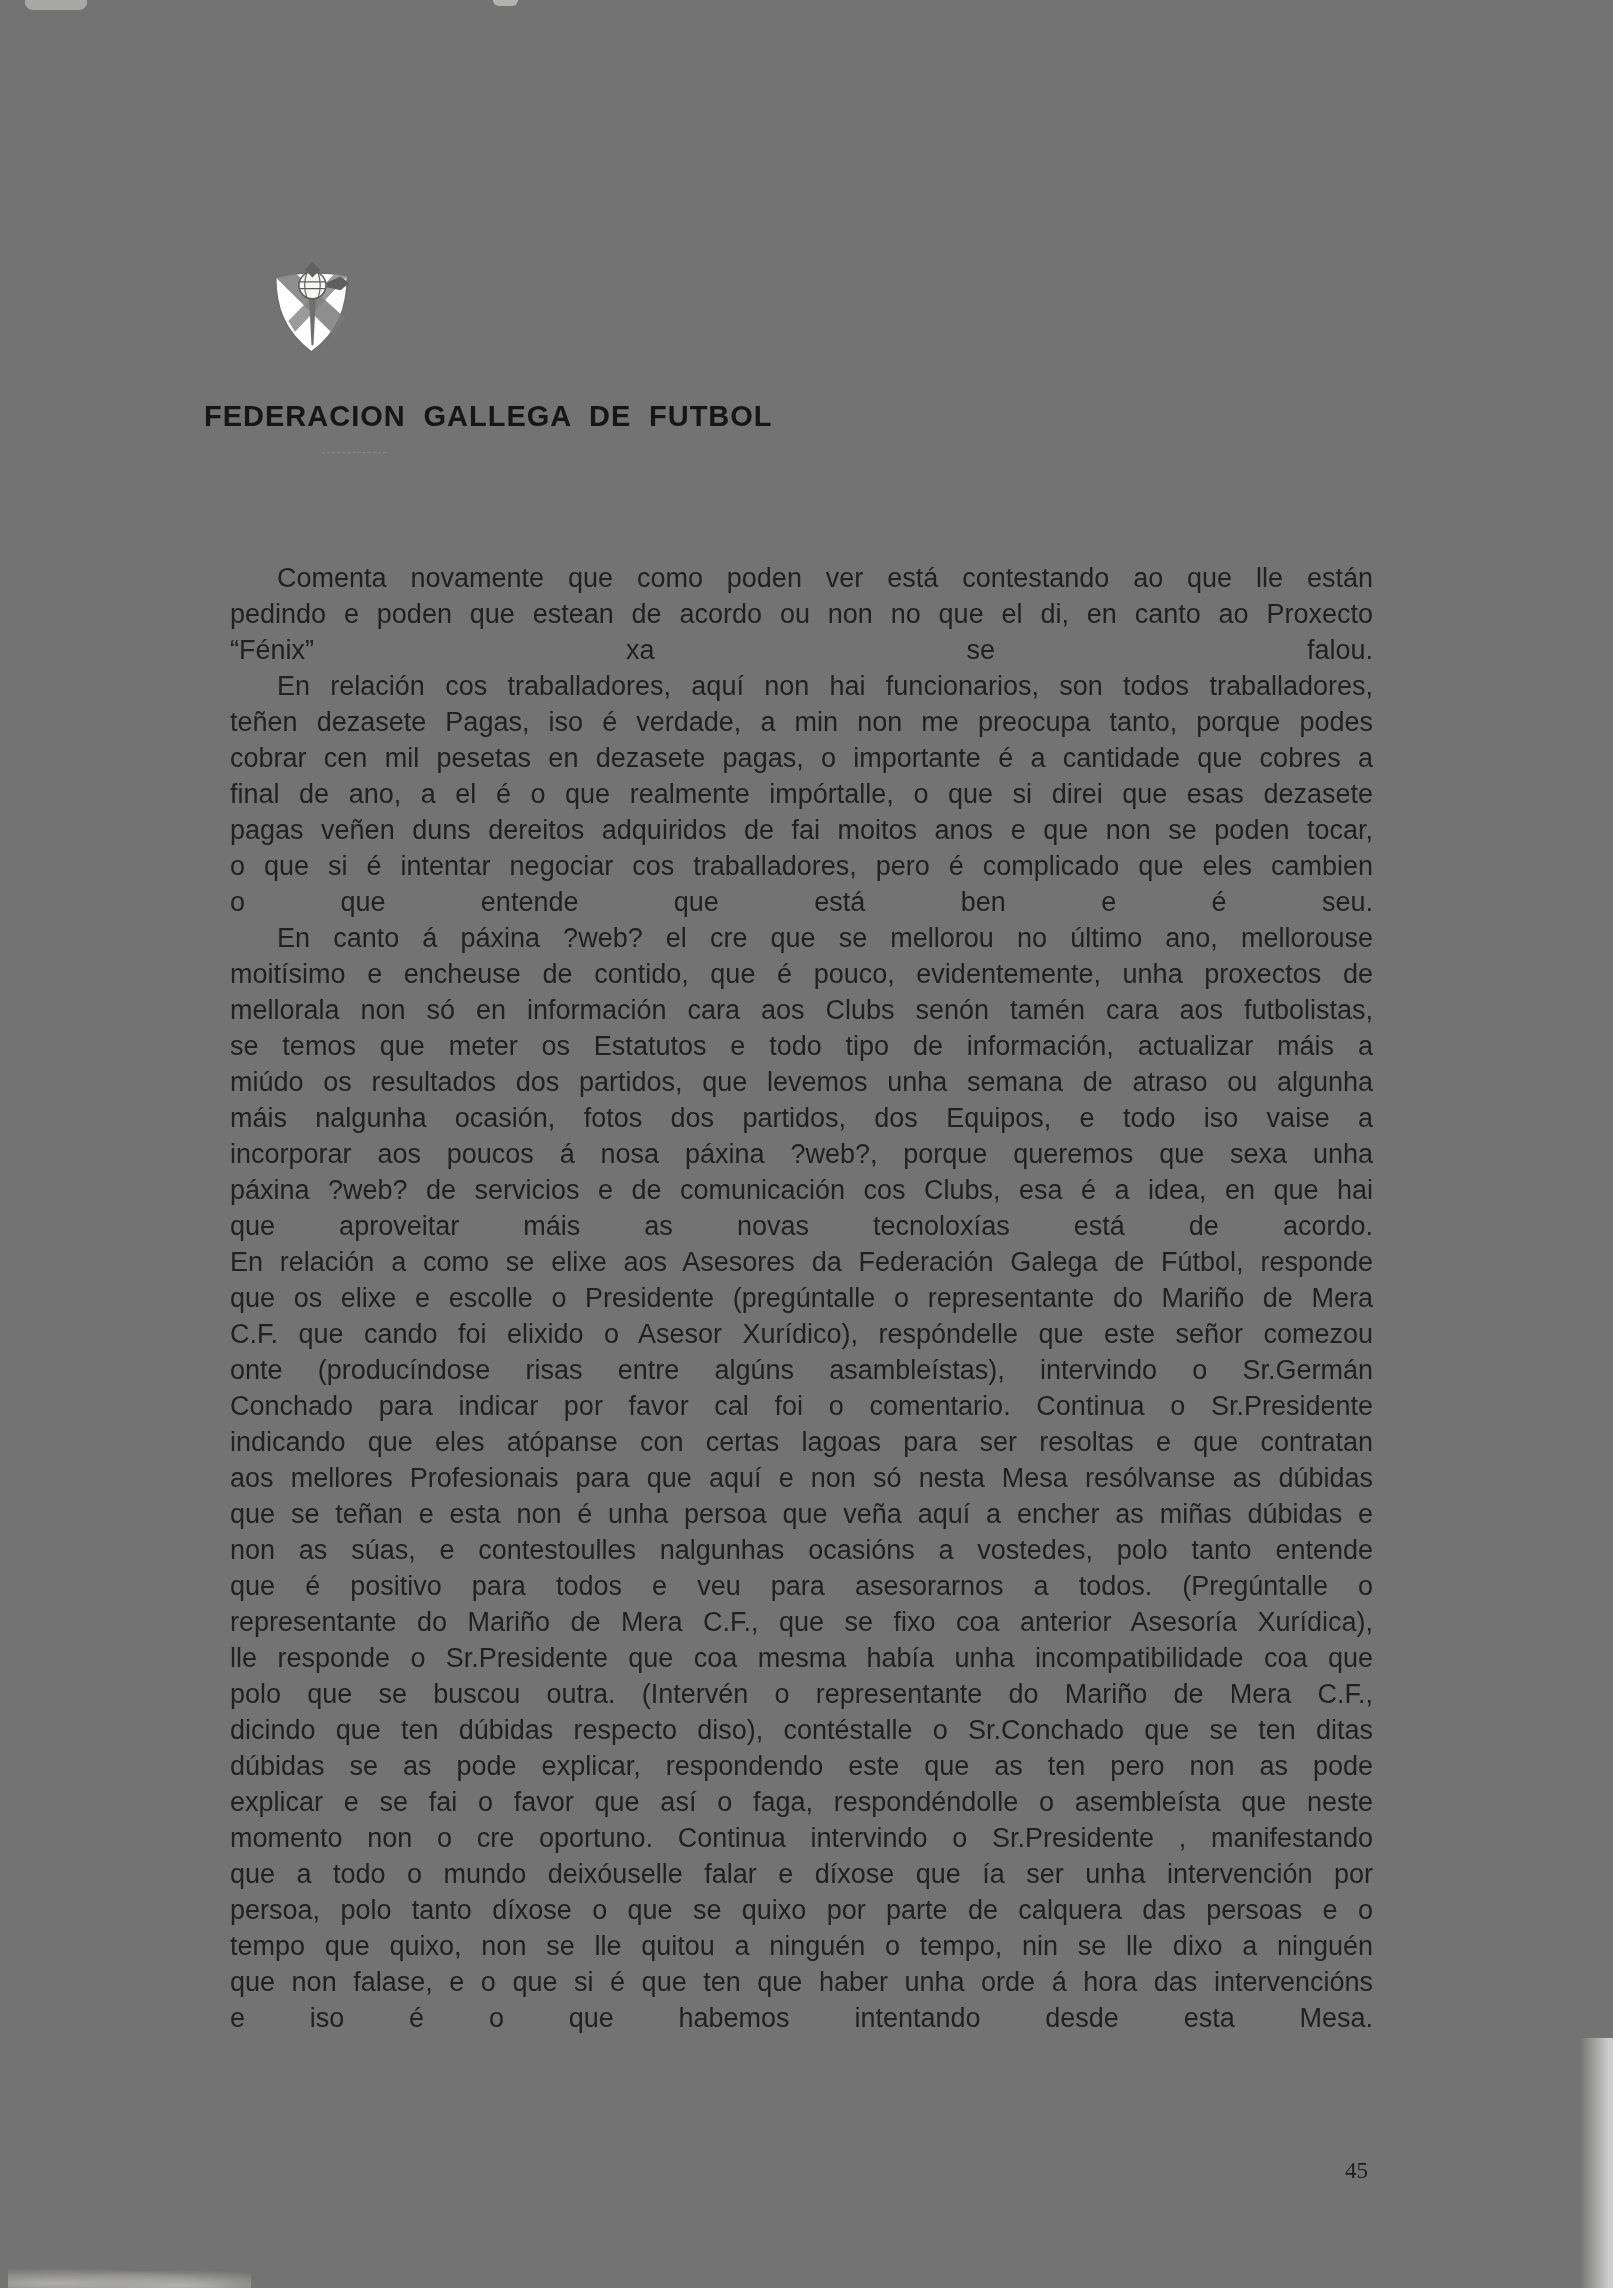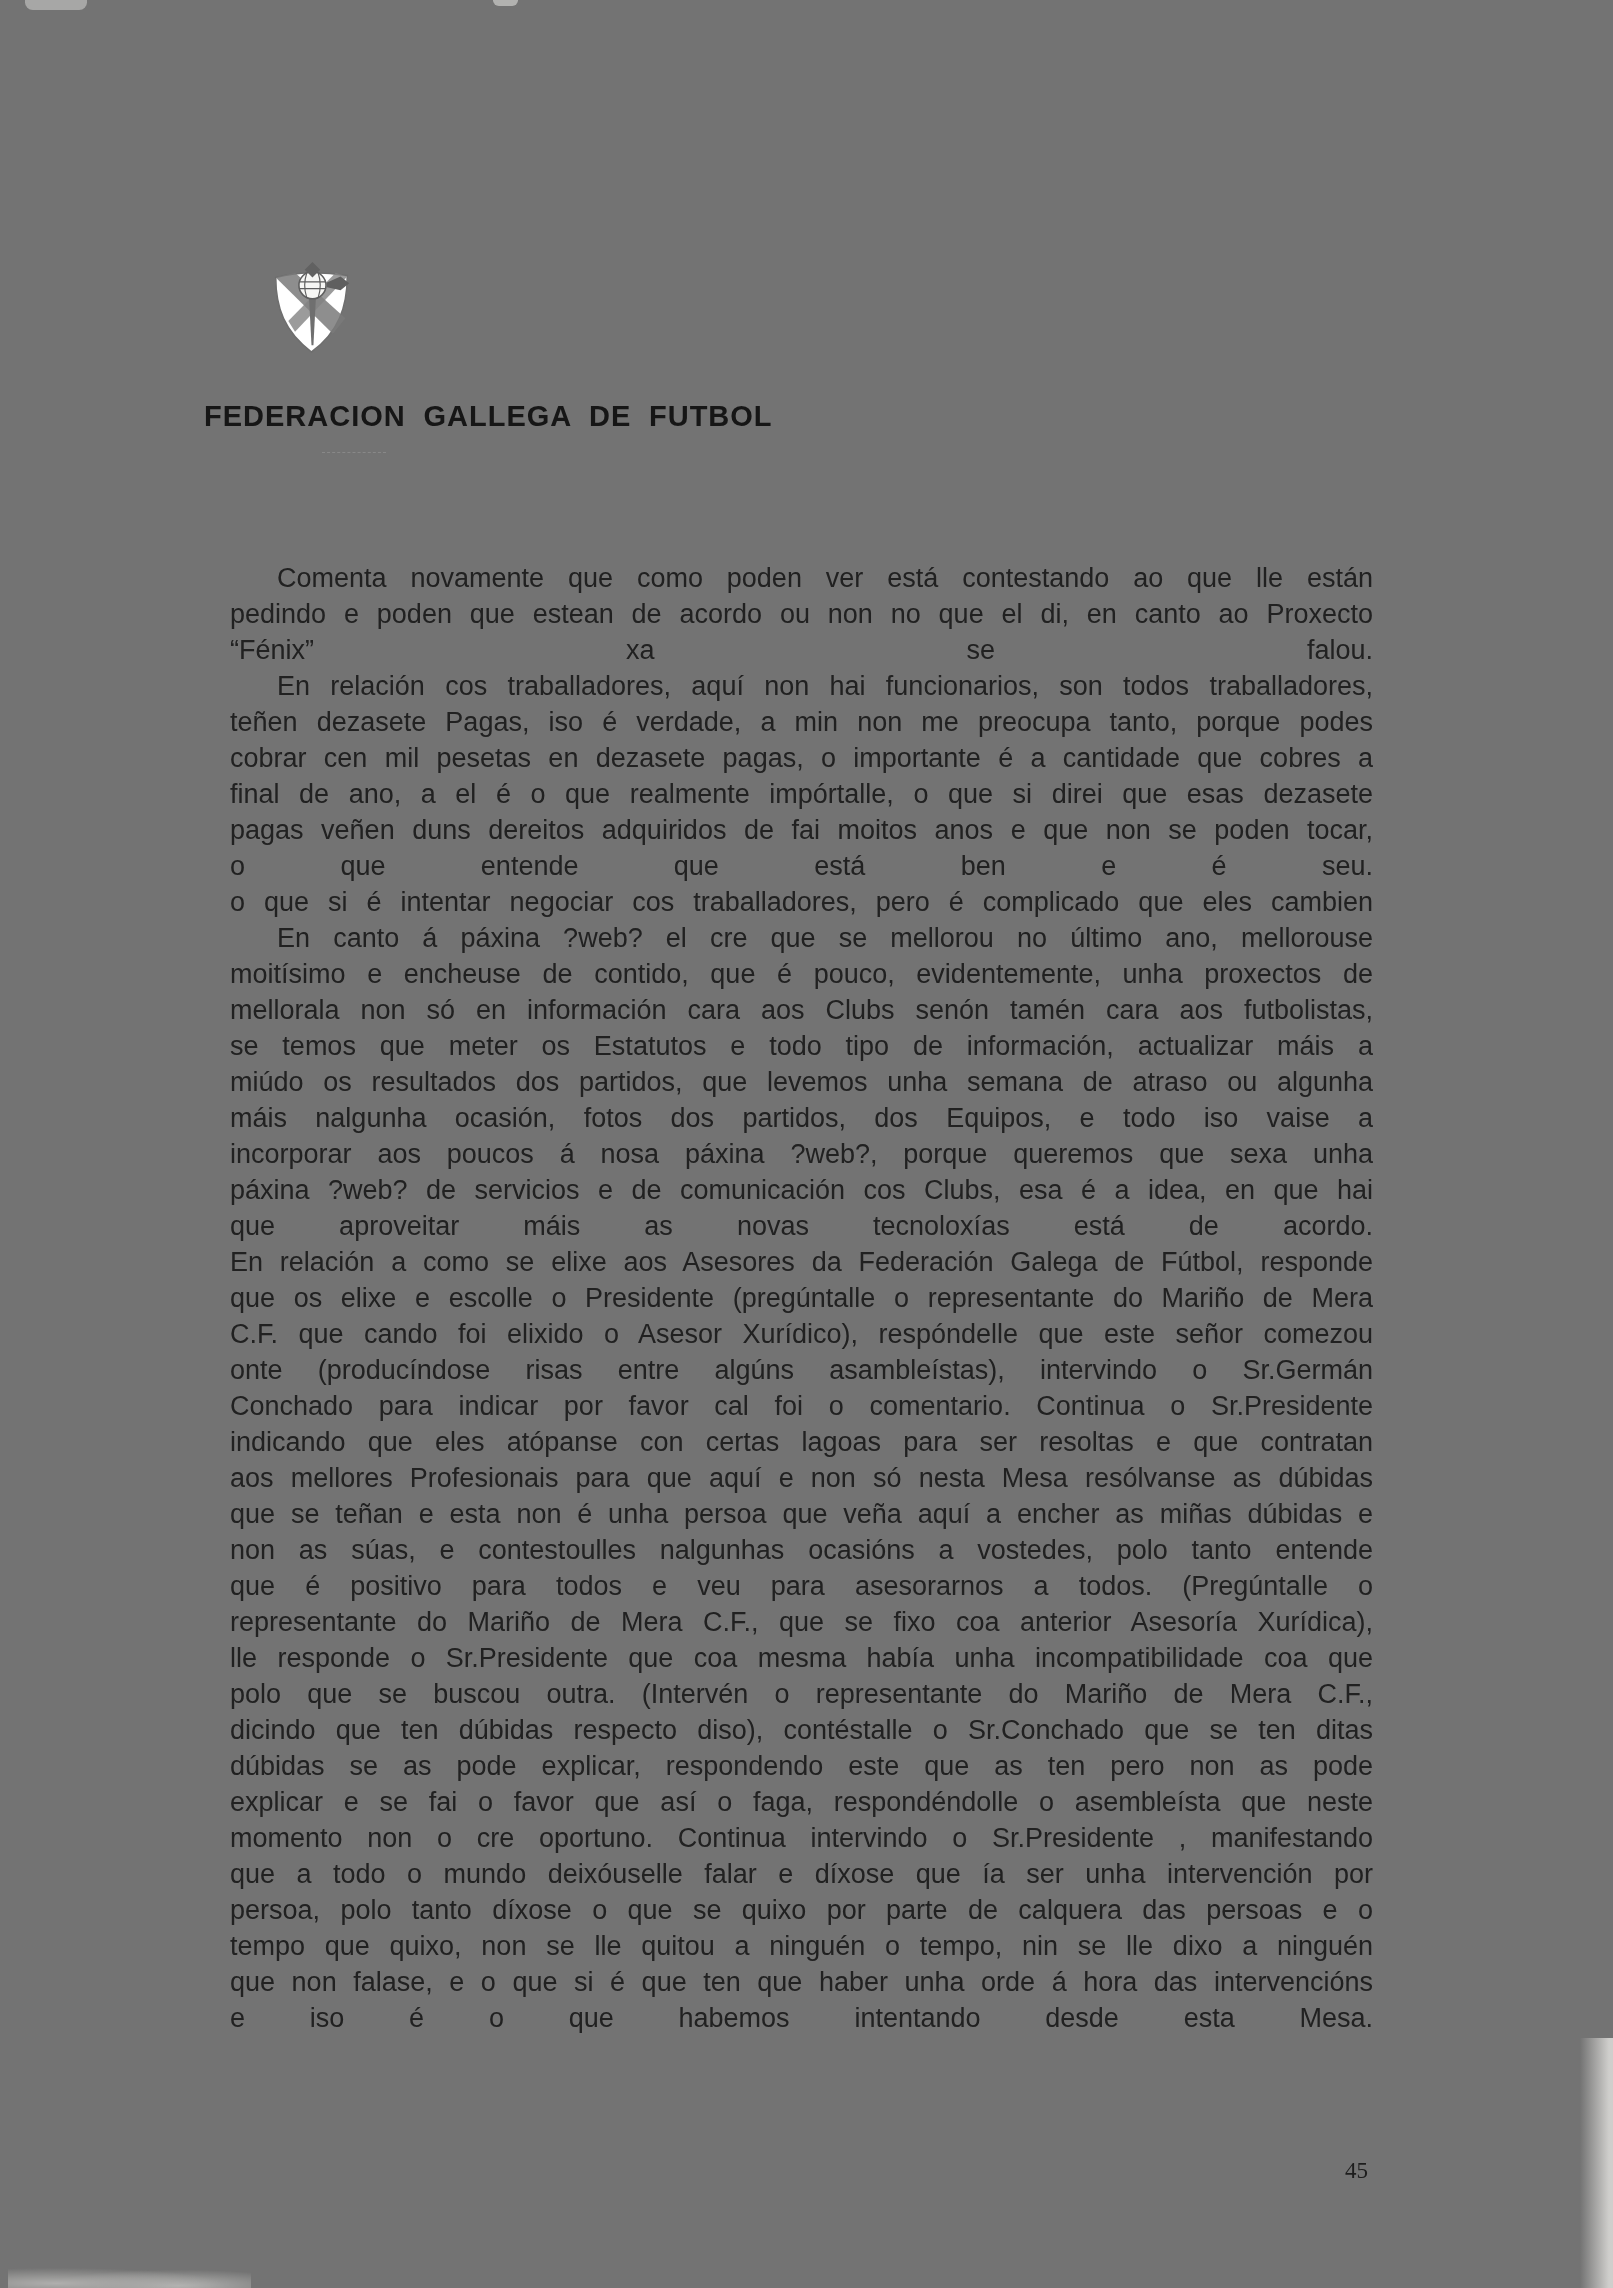--- a/index.html
+++ b/index.html
@@ -72,22 +72,22 @@
 
   <div class="body-text" id="body-text">
       <div class="line indent">Comenta novamente que como poden ver está contestando ao que lle están</div>
       <div class="line">pedindo e poden que estean de acordo ou non no que el di, en canto ao Proxecto</div>
       <div class="line">“Fénix” xa se falou.</div>
       <div class="line indent">En relación cos traballadores, aquí non hai funcionarios, son todos traballadores,</div>
       <div class="line">teñen dezasete Pagas, iso é verdade, a min non me preocupa tanto, porque podes</div>
       <div class="line">cobrar cen mil pesetas en dezasete pagas, o importante é a cantidade que cobres a</div>
       <div class="line">final de ano, a el é o que realmente impórtalle, o que si direi que esas dezasete</div>
       <div class="line">pagas veñen duns dereitos adquiridos de fai moitos anos e que non se poden tocar,</div>
+      <div class="line">o que si é intentar negociar cos traballadores, pero é complicado que eles cambien</div>
       <div class="line">o que entende que está ben e é seu.</div>
-      <div class="line">o que si é intentar negociar cos traballadores, pero é complicado que eles cambien</div>
       <div class="line indent">En canto á páxina ?web? el cre que se mellorou no último ano, mellorouse</div>
       <div class="line">moitísimo e encheuse de contido, que é pouco, evidentemente, unha proxectos de</div>
       <div class="line">mellorala non só en información cara aos Clubs senón tamén cara aos futbolistas,</div>
       <div class="line">se temos que meter os Estatutos e todo tipo de información, actualizar máis a</div>
       <div class="line">miúdo os resultados dos partidos, que levemos unha semana de atraso ou algunha</div>
       <div class="line">máis nalgunha ocasión, fotos dos partidos, dos Equipos, e todo iso vaise a</div>
       <div class="line">incorporar aos poucos á nosa páxina ?web?, porque queremos que sexa unha</div>
       <div class="line">páxina ?web? de servicios e de comunicación cos Clubs, esa é a idea, en que hai</div>
       <div class="line">que aproveitar máis as novas tecnoloxías está de acordo.</div>
       <div class="line">En relación a como se elixe aos Asesores da Federación Galega de Fútbol, responde</div>

